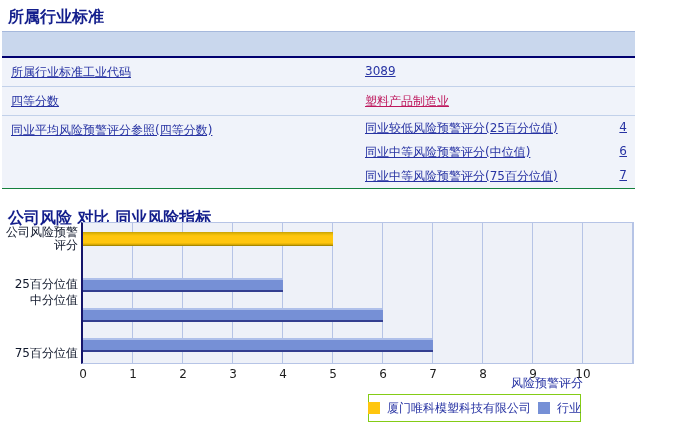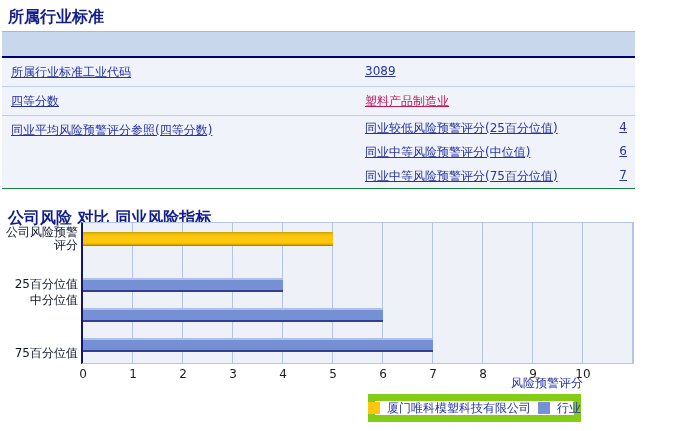--- a/index.html
+++ b/index.html
@@ -31,21 +31,21 @@
   .bar-company{background:linear-gradient(180deg,#C9A105 0%,#E8BA06 14%,#FFC60E 28%,#FFC60E 76%,#E0AF04 88%,#8F7800 100%);}
   .bar-industry{background:linear-gradient(180deg,#AFC0EA 0%,#AFC0EA 14%,#7690D6 14%,#7690D6 84%,#333E8F 84%,#333E8F 100%);}
   .ylabels{position:absolute;left:0;top:222px;width:78px;height:142px;}
   .ylab{position:absolute;right:0;width:78px;text-align:right;color:#0f172a;line-height:13px;white-space:normal;}
   .xticks{position:absolute;left:83px;top:367px;width:560px;height:14px;color:#1C1C1C;}
   .xtick{position:absolute;transform:translateX(-50%);font-size:12px;}
   .axis-label{position:absolute;left:440px;top:375px;width:143px;text-align:right;color:#2733A3;}
 
   
   .legend{position:absolute;left:368px;top:394px;width:213px;height:28px;box-sizing:border-box;
-          border:7px solid #84cc16;background:#fff;display:flex;align-items:center;justify-content:center;gap:7px;}
+          border:1px solid #84cc16;background:#fff;display:flex;align-items:center;justify-content:center;gap:7px;}
   .lg-sq{width:12px;height:12px;flex:0 0 auto;}
   .lg-sq-company{background:#FFC60E;}
   .lg-sq-industry{background:#7690D6;}
   .lg-label{white-space:nowrap;color:#2733A3;}
 </style>
 </head>
 <body>
 
 <div class="wrap">
 

